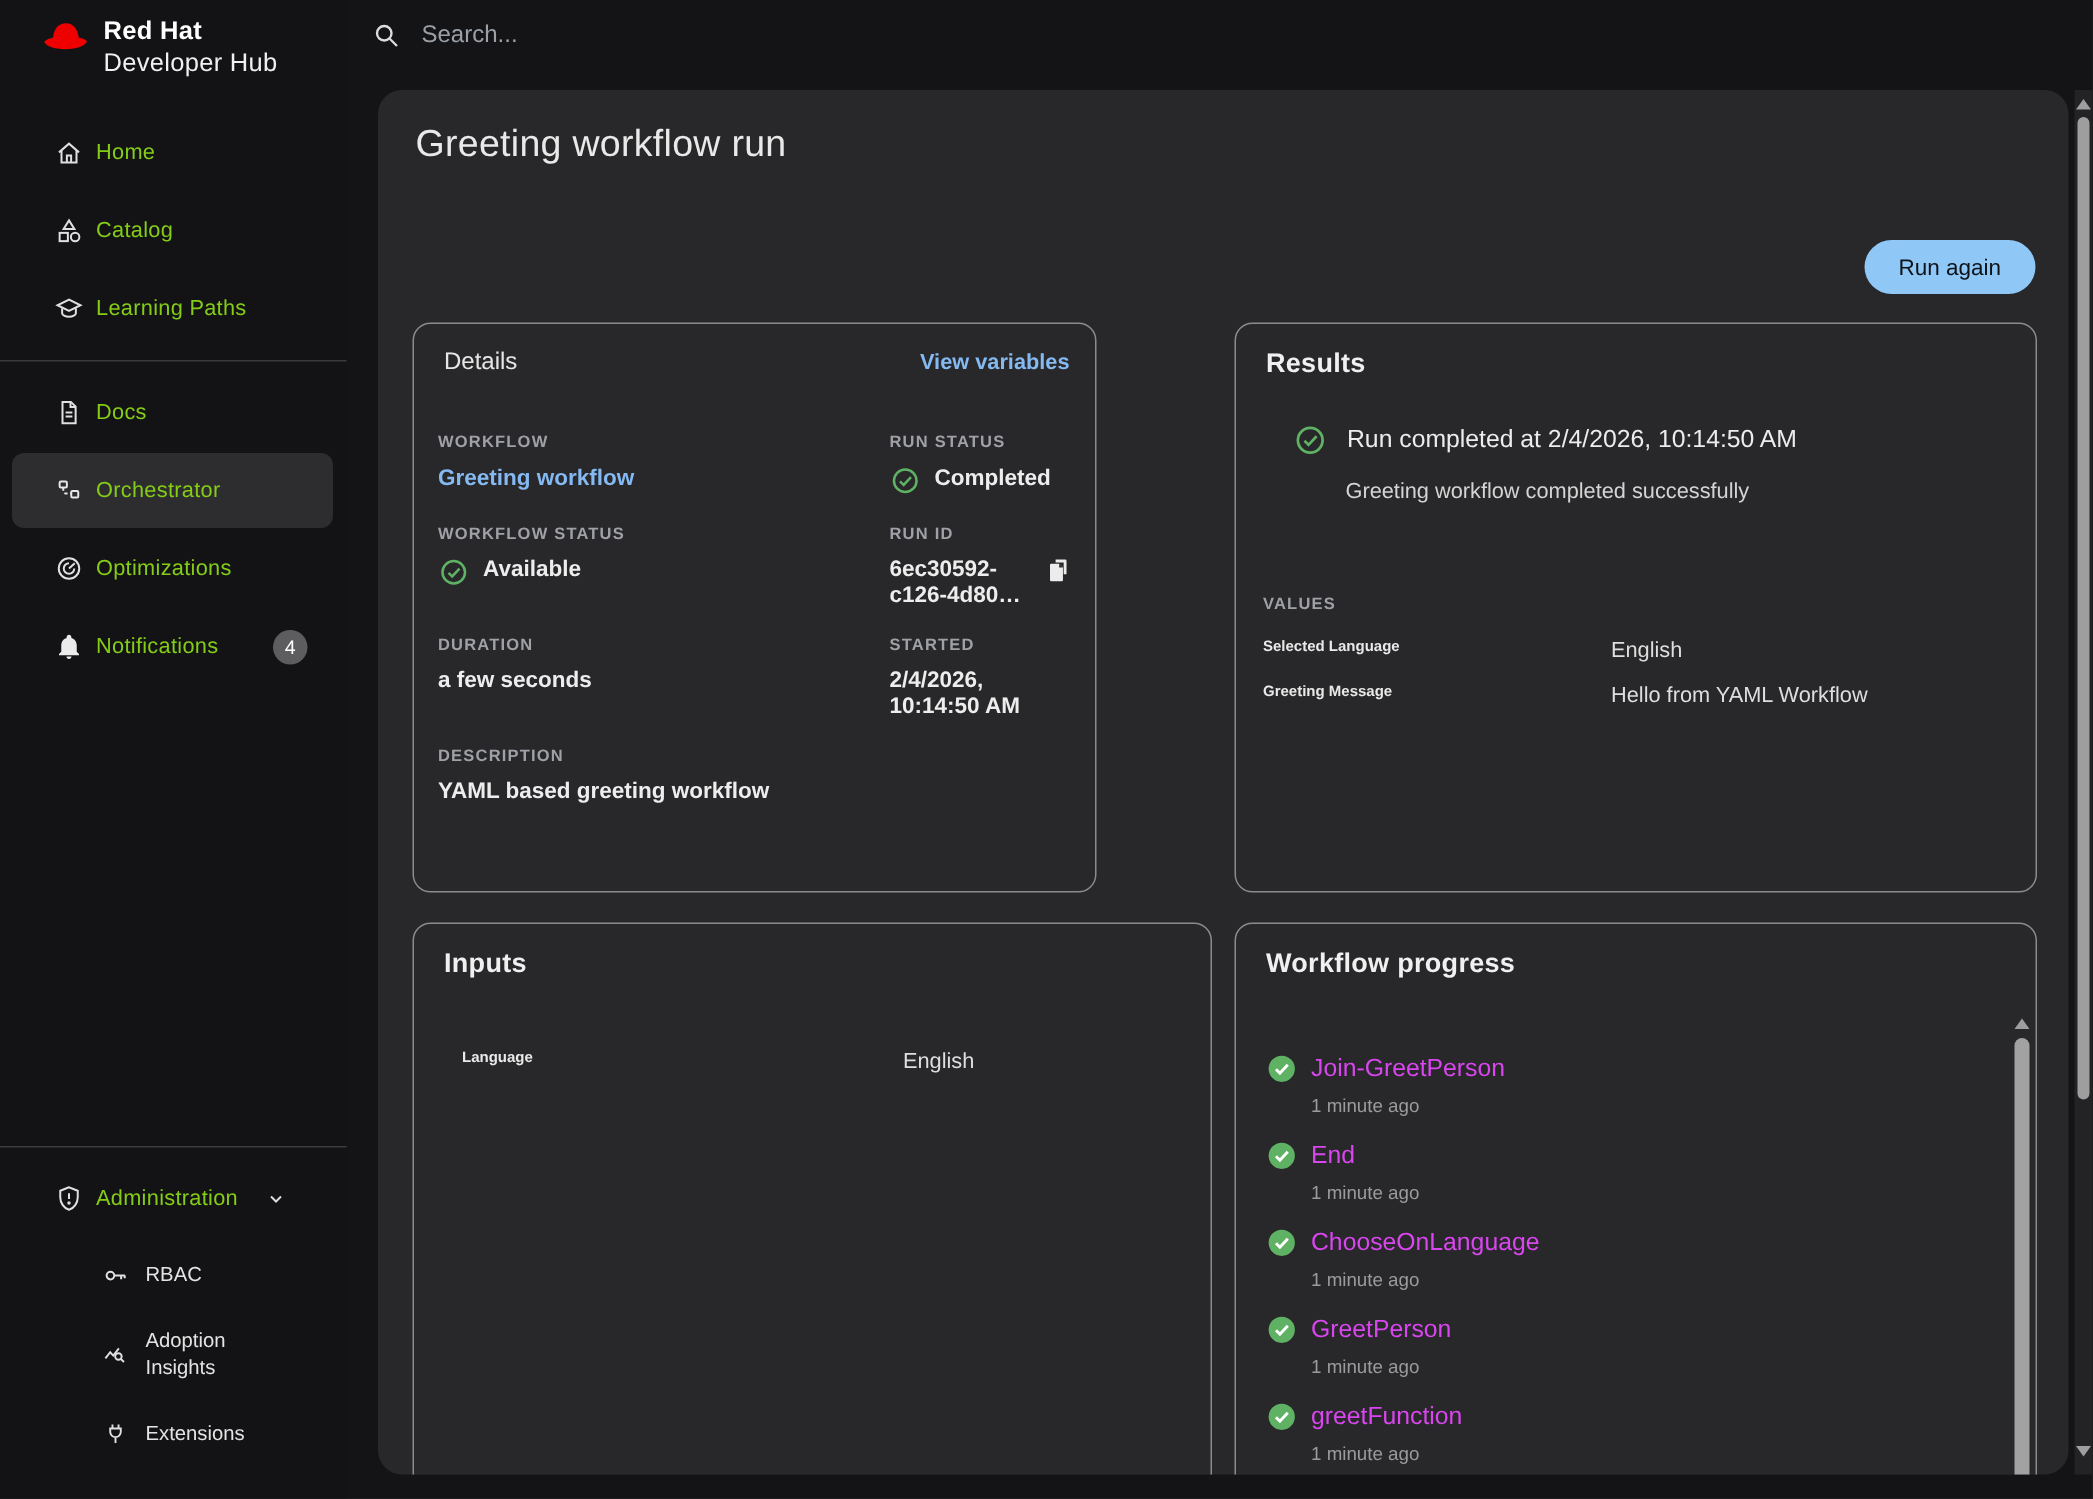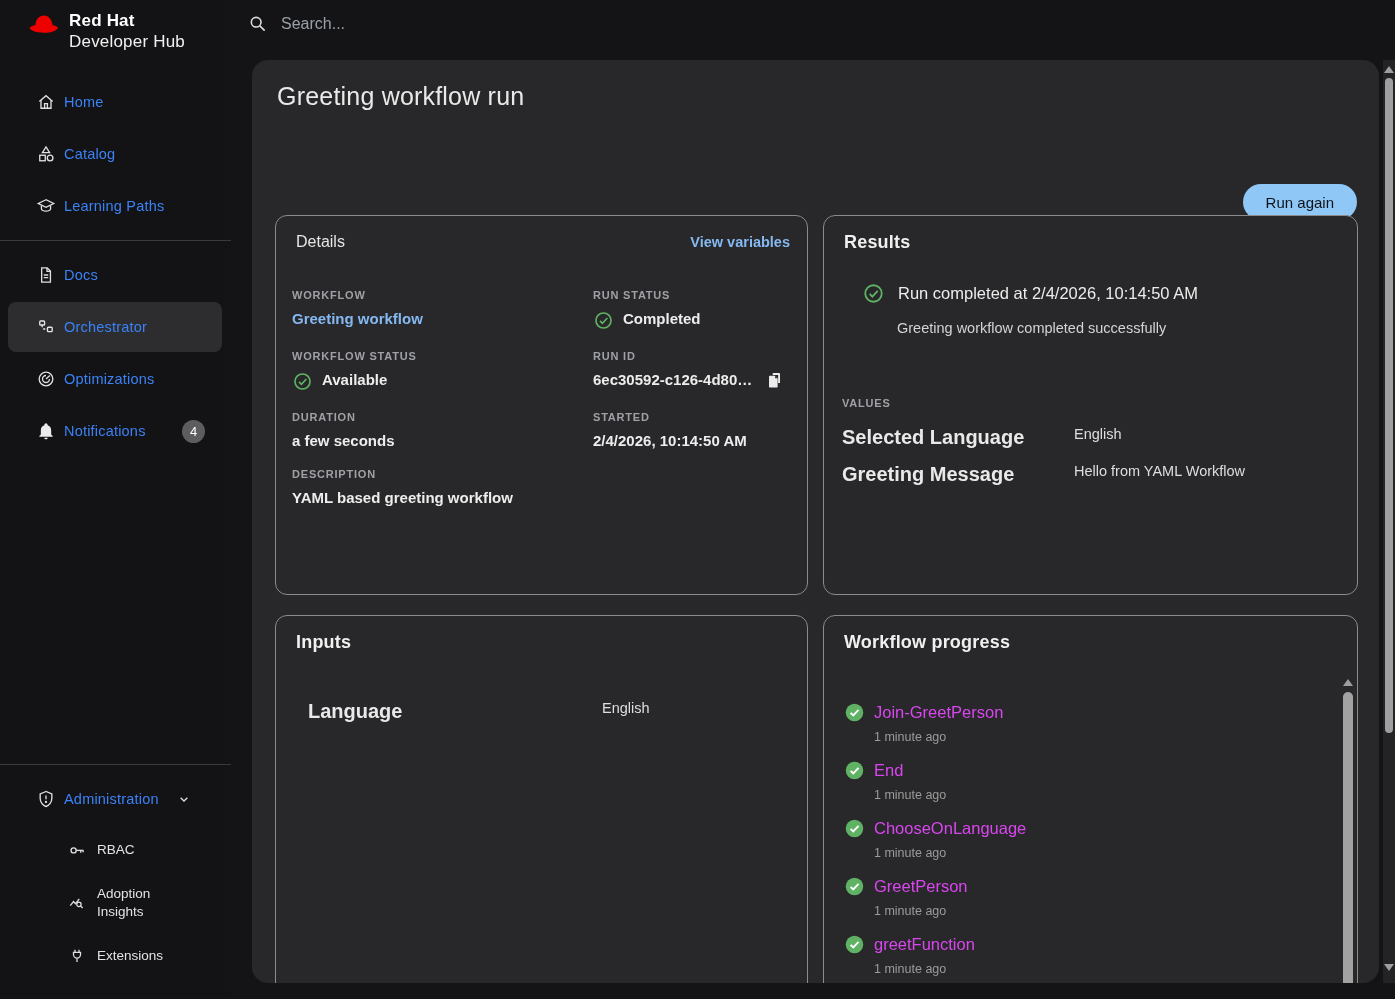--- a/index.html
+++ b/index.html
@@ -13,21 +13,21 @@
   svg { display:block; }
 
   
   .sidebar { position:absolute; left:0; top:0; width:231px; height:999px; background:#131315; z-index:3; }
   .brand { display:flex; align-items:flex-start; gap:9px; padding:11px 0 0 27px; }
   .brand-text .l1 { font-size:17px; font-weight:700; color:#fff; letter-spacing:.2px; }
   .brand-text .l2 { font-size:17px; font-weight:400; color:#f0f0f0; margin-top:1px; letter-spacing:.2px; }
   .nav { position:absolute; top:76px; left:0; width:231px; }
   .nav-item { position:relative; height:52px; display:flex; align-items:center; cursor:pointer; }
   .nav-item .ico { position:absolute; left:36px; width:20px; height:20px; }
-  .nav-item .lbl { position:absolute; left:64px; font-size:14.5px; color:#3b82f6; letter-spacing:.2px; }
+  .nav-item .lbl { position:absolute; left:64px; font-size:14.5px; color:#84cc16; letter-spacing:.2px; }
   .nav-item.selected::before {
     content:""; position:absolute; left:8px; right:9px; top:1px; bottom:1px;
     background:#2d2d30; border-radius:8px;
   }
   .nav-item > * { position:relative; }
   .nav-divider { border:none; border-top:1px solid #3a3a3c; margin:8px 0; }
   .badge {
     position:absolute; left:182px; width:23px; height:23px; border-radius:50%;
     background:#5d5d60; color:#fff; font-size:13px; display:flex; align-items:center; justify-content:center;
   }
@@ -48,27 +48,27 @@
 
   
   .panel {
     position:absolute; left:252px; top:60px; width:1127px; height:923px;
     background:#28282a; border-radius:16px; overflow:hidden; z-index:1;
   }
   .page-title { position:absolute; left:25px; top:22px; font-size:25px; font-weight:400; color:#e9e9e9; letter-spacing:.2px; }
   .run-again {
     position:absolute; right:22px; top:100px; height:36px; padding:0 23px;
     border:none; border-radius:18px; background:#8fc7f7; color:#0e1318;
-    font-size:15px; font-family:"Liberation Sans","DejaVu Sans",sans-serif; cursor:pointer;margin-top:24px;
+    font-size:15px; font-family:"Liberation Sans","DejaVu Sans",sans-serif; cursor:pointer;
   }
 
   .card {
     position:absolute; border:1px solid #8b8b8d; border-radius:12px; background:#28282a;
   }
-  .card-details  { left:23px;  top:155px; width:533px; height:380px; }
+  .card-details  { left:23px;  top:155px; width:456px; height:380px; }
   .card-results  { left:571px; top:155px; width:535px; height:380px; }
   .card-inputs   { left:23px;  top:555px; width:533px; height:440px; }
   .card-progress { left:571px; top:555px; width:535px; height:440px; }
 
   .card-title-sm { position:absolute; left:20px; top:17px; font-size:16px; font-weight:400; color:#e6e6e6; }
   .card-title { position:absolute; left:20px; top:16px; font-size:18px; font-weight:700; color:#f0f0f0; letter-spacing:.2px; }
   .link { color:#85b9f1; font-weight:700; cursor:pointer; text-decoration:none; }
   .view-vars { position:absolute; right:17px; top:18px; font-size:14.5px; }
 
   .fields { position:absolute; left:16px; top:73px; right:14px; display:grid; grid-template-columns:301px 1fr; }
@@ -77,21 +77,21 @@
   .f-value { font-size:15px; font-weight:700; color:#ededed; }
   .f-link  { font-size:15px; font-weight:700; }
   .status-line { display:flex; align-items:flex-start; gap:9px; }
   .runid-line { display:flex; gap:14px; }
 
   .res-status { position:absolute; left:38px; top:66px; display:flex; align-items:center; gap:13px; }
   .res-status-text { font-size:16.5px; color:#ececec; }
   .res-detail { position:absolute; left:73px; top:104px; font-size:14.5px; color:#d4d4d4; }
   .values-label { position:absolute; left:18px; top:181px; font-size:11px; font-weight:700; letter-spacing:.8px; color:#9fa1a6; }
   .kv-rows { position:absolute; left:18px; top:210px; right:20px; display:grid; grid-template-columns:232px 1fr; row-gap:14px; }
-  .kv-name { font-size:20px; font-weight:700; color:#e9e9e9; }
+  .kv-name { font-size:10px; font-weight:700; color:#e9e9e9; }
   .kv-val  { font-size:14.5px; font-weight:400; color:#dedede; }
 
   .inputs-row { position:absolute; left:32px; top:84px; right:20px; display:grid; grid-template-columns:294px 1fr; }
 
   .steps { position:absolute; left:20px; top:86px; right:34px; }
   .step { position:relative; height:58px; }
   .step .s-ico { position:absolute; left:0; top:0; width:21px; height:21px; }
   .step .s-name { position:absolute; left:30px; top:1px; font-size:16.5px; color:#d946ef; }
   .step .s-time { position:absolute; left:30px; top:28px; font-size:12.5px; color:#9b9b9b; }
 

